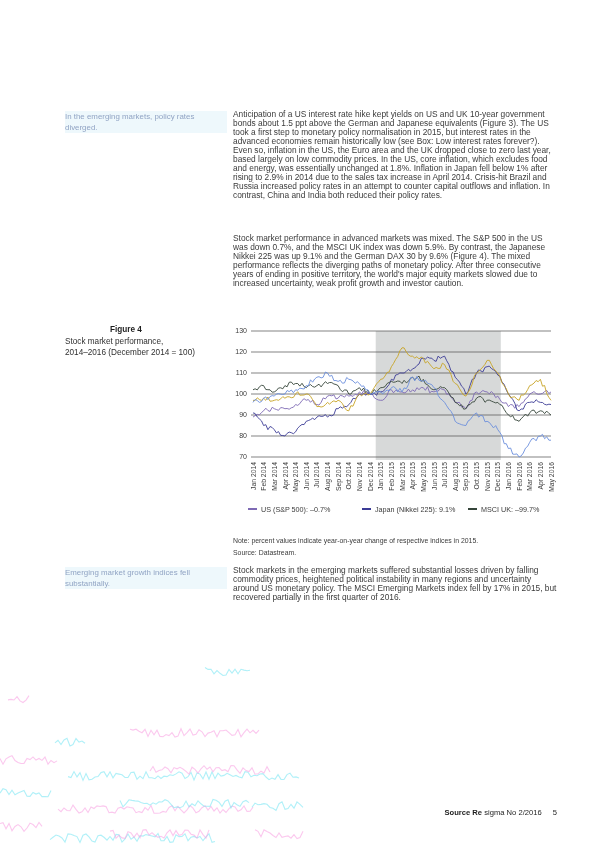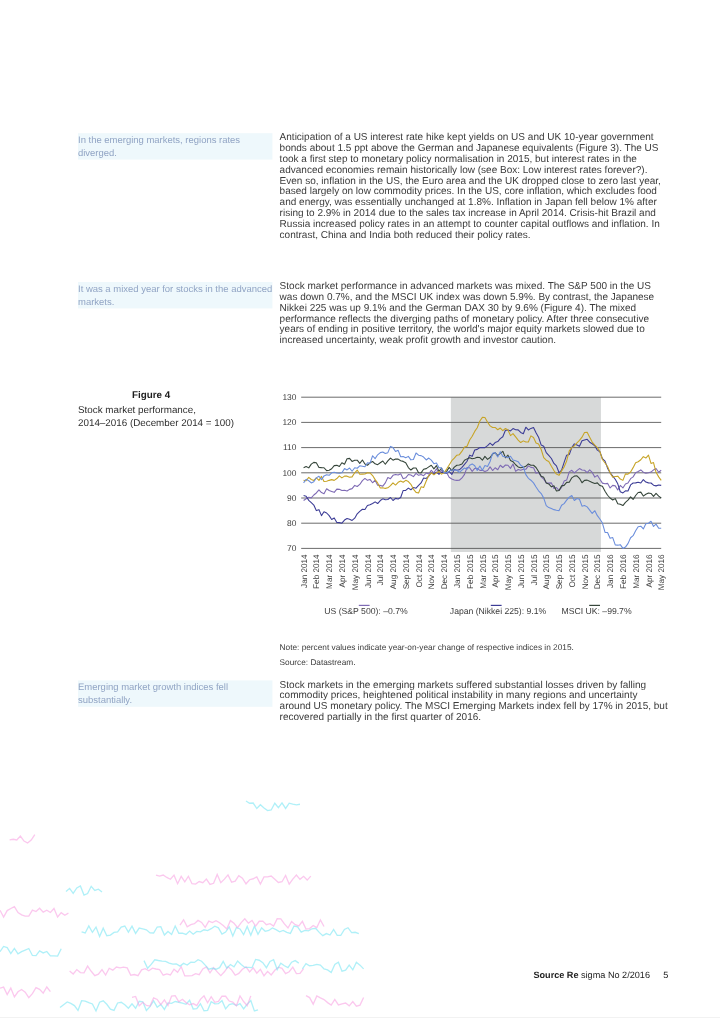--- a/index.html
+++ b/index.html
@@ -6,39 +6,38 @@
   .page{position:relative;width:600px;height:848px;background:#ffffff;overflow:hidden;
         font-family:"Liberation Sans", sans-serif;color:#3b3b3b;}
   .margin-note{position:absolute;left:65px;width:162px;font-size:7.9px;line-height:11px;
         color:#91a4c4;background:rgba(210,237,246,0.38);}
   .para{position:absolute;left:233px;width:326px;font-size:8.35px;line-height:9px;color:#3b3b3b;}
   .fig-block{position:absolute;left:65px;top:324px;width:165px;font-size:8.2px;line-height:11.5px;color:#2f2f2f;}
   .fig-label{font-weight:bold;color:#1d1d1d;padding-left:45px;}
   .chart-wrap{position:absolute;left:228px;top:326px;width:334px;height:180px;}
   .legend{position:absolute;left:248px;top:503px;width:312px;font-size:7.2px;color:#3b3b3b;}
   .legend-row{display:flex;align-items:center;height:12px;}
-  .legend-item{display:flex;align-items:center;white-space:nowrap;flex-direction:column;}
+  .legend-item{display:flex;align-items:center;white-space:nowrap;}
   .legend-dash{display:inline-block;width:9px;height:1.6px;margin-right:4px;flex:0 0 auto;}
   .fig-note{position:absolute;left:233px;font-size:6.9px;color:#3b3b3b;}
   .footer{position:absolute;right:43px;top:808px;font-size:7.6px;color:#1d1d1d;white-space:nowrap;}
   .footer .brand{font-weight:bold;}
   .footer .pub{}
   .footer .pagenum{margin-left:9px;}
   .ghost{position:absolute;left:0;top:0;pointer-events:none;}
   svg text{font-family:"Liberation Sans", sans-serif;}
 </style>
 </head>
 <body>
 
 <div class="page">
 
-  <div class="margin-note" style="top:111px;">In the emerging markets, regions rates diverged.</div>
+  <div class="margin-note" style="top:111px;">In the emerging markets, policy rates diverged.</div>
   <div class="para" style="top:110px;">Anticipation of a US interest rate hike kept yields on US and UK 10-year government bonds about 1.5 ppt above the German and Japanese equivalents (Figure 3). The US took a first step to monetary policy normalisation in 2015, but interest rates in the advanced economies remain historically low (see Box: Low interest rates forever?). Even so, inflation in the US, the Euro area and the UK dropped close to zero last year, based largely on low commodity prices. In the US, core inflation, which excludes food and energy, was essentially unchanged at 1.8%. Inflation in Japan fell below 1% after rising to 2.9% in 2014 due to the sales tax increase in April 2014. Crisis-hit Brazil and Russia increased policy rates in an attempt to counter capital outflows and inflation. In contrast, China and India both reduced their policy rates.</div>
 
-  <div class="margin-note" style="top:235px;">It was a mixed year for stocks in the advanced markets.</div>
   <div class="para" style="top:234px;">Stock market performance in advanced markets was mixed. The S&amp;P 500 in the US was down 0.7%, and the MSCI UK index was down 5.9%. By contrast, the Japanese Nikkei 225 was up 9.1% and the German DAX 30 by 9.6% (Figure 4). The mixed performance reflects the diverging paths of monetary policy. After three consecutive years of ending in positive territory, the world's major equity markets slowed due to increased uncertainty, weak profit growth and investor caution.</div>
 
   <div class="fig-block">
     <div class="fig-label">Figure 4</div>
     <div>Stock market performance,</div>
     <div>2014–2016 (December 2014 = 100)</div>
   </div>
 
   <div class="chart-wrap">
     <svg id="chart-svg" width="334" height="180">

